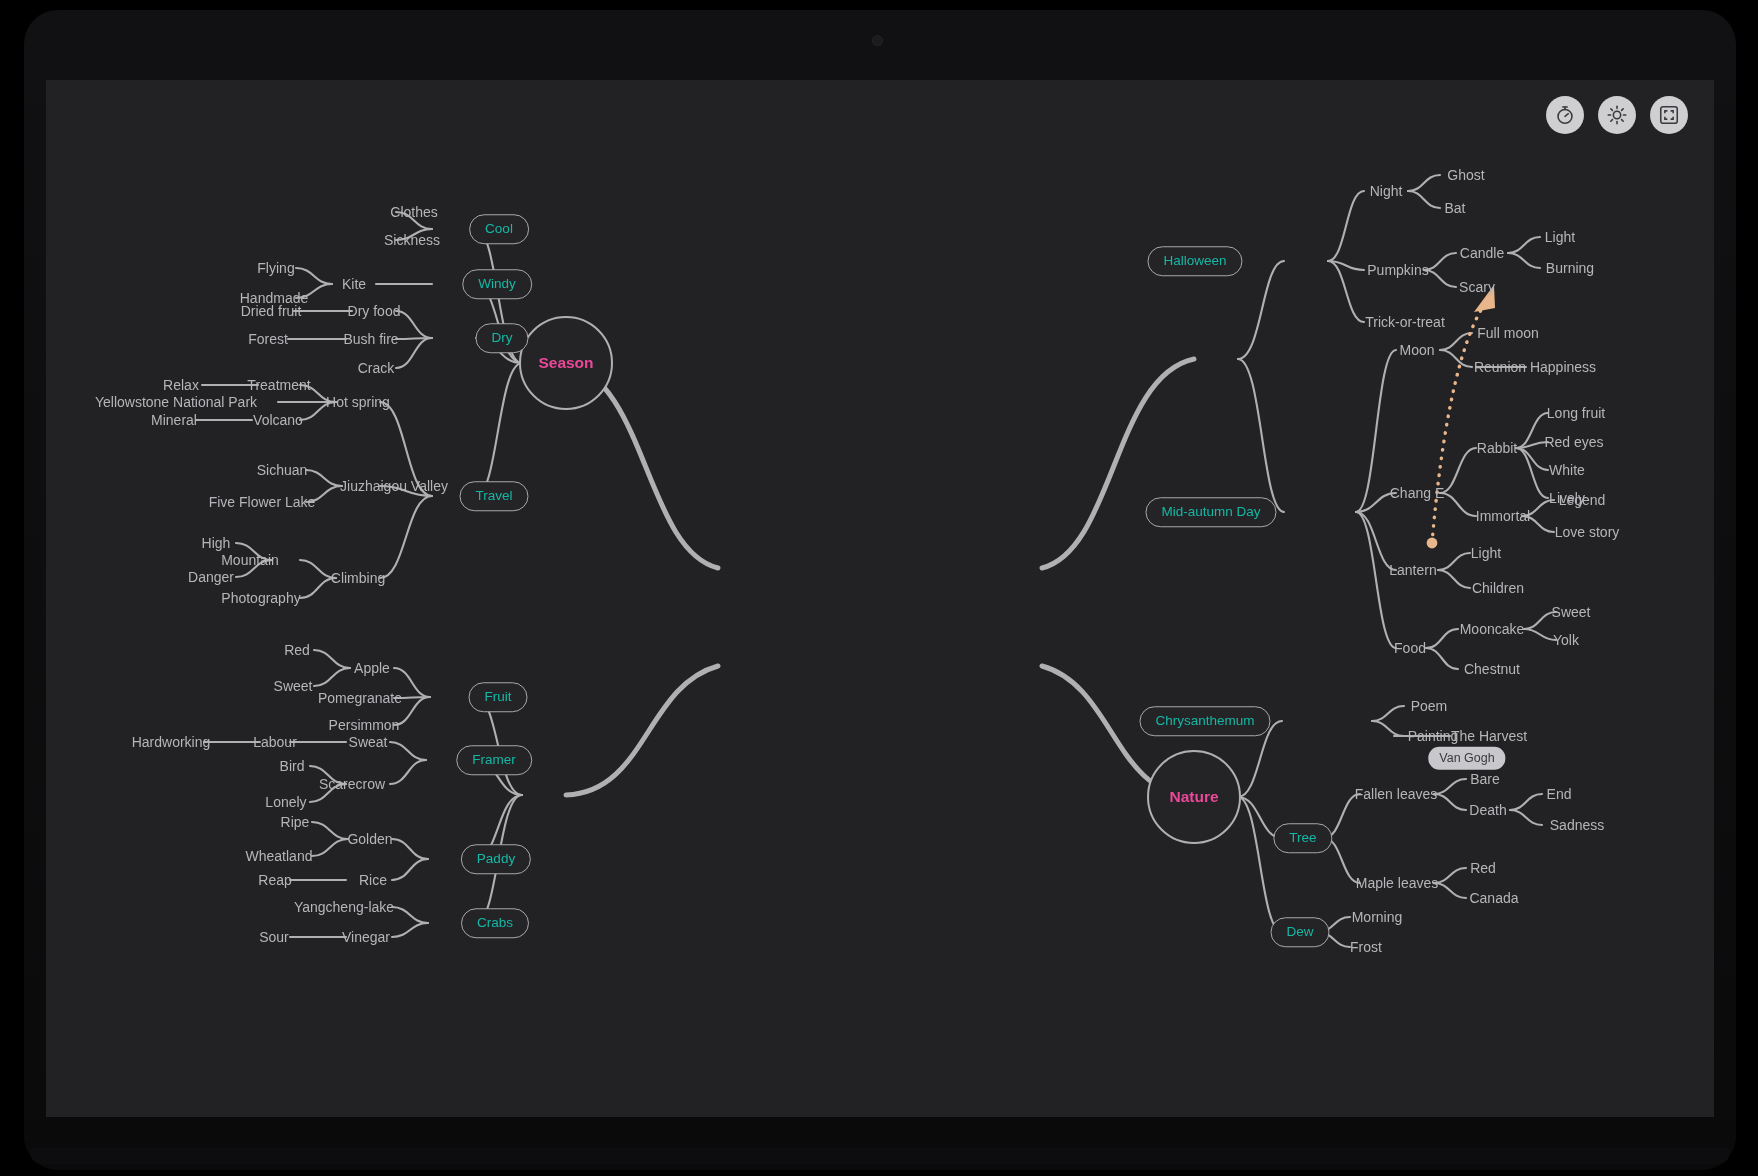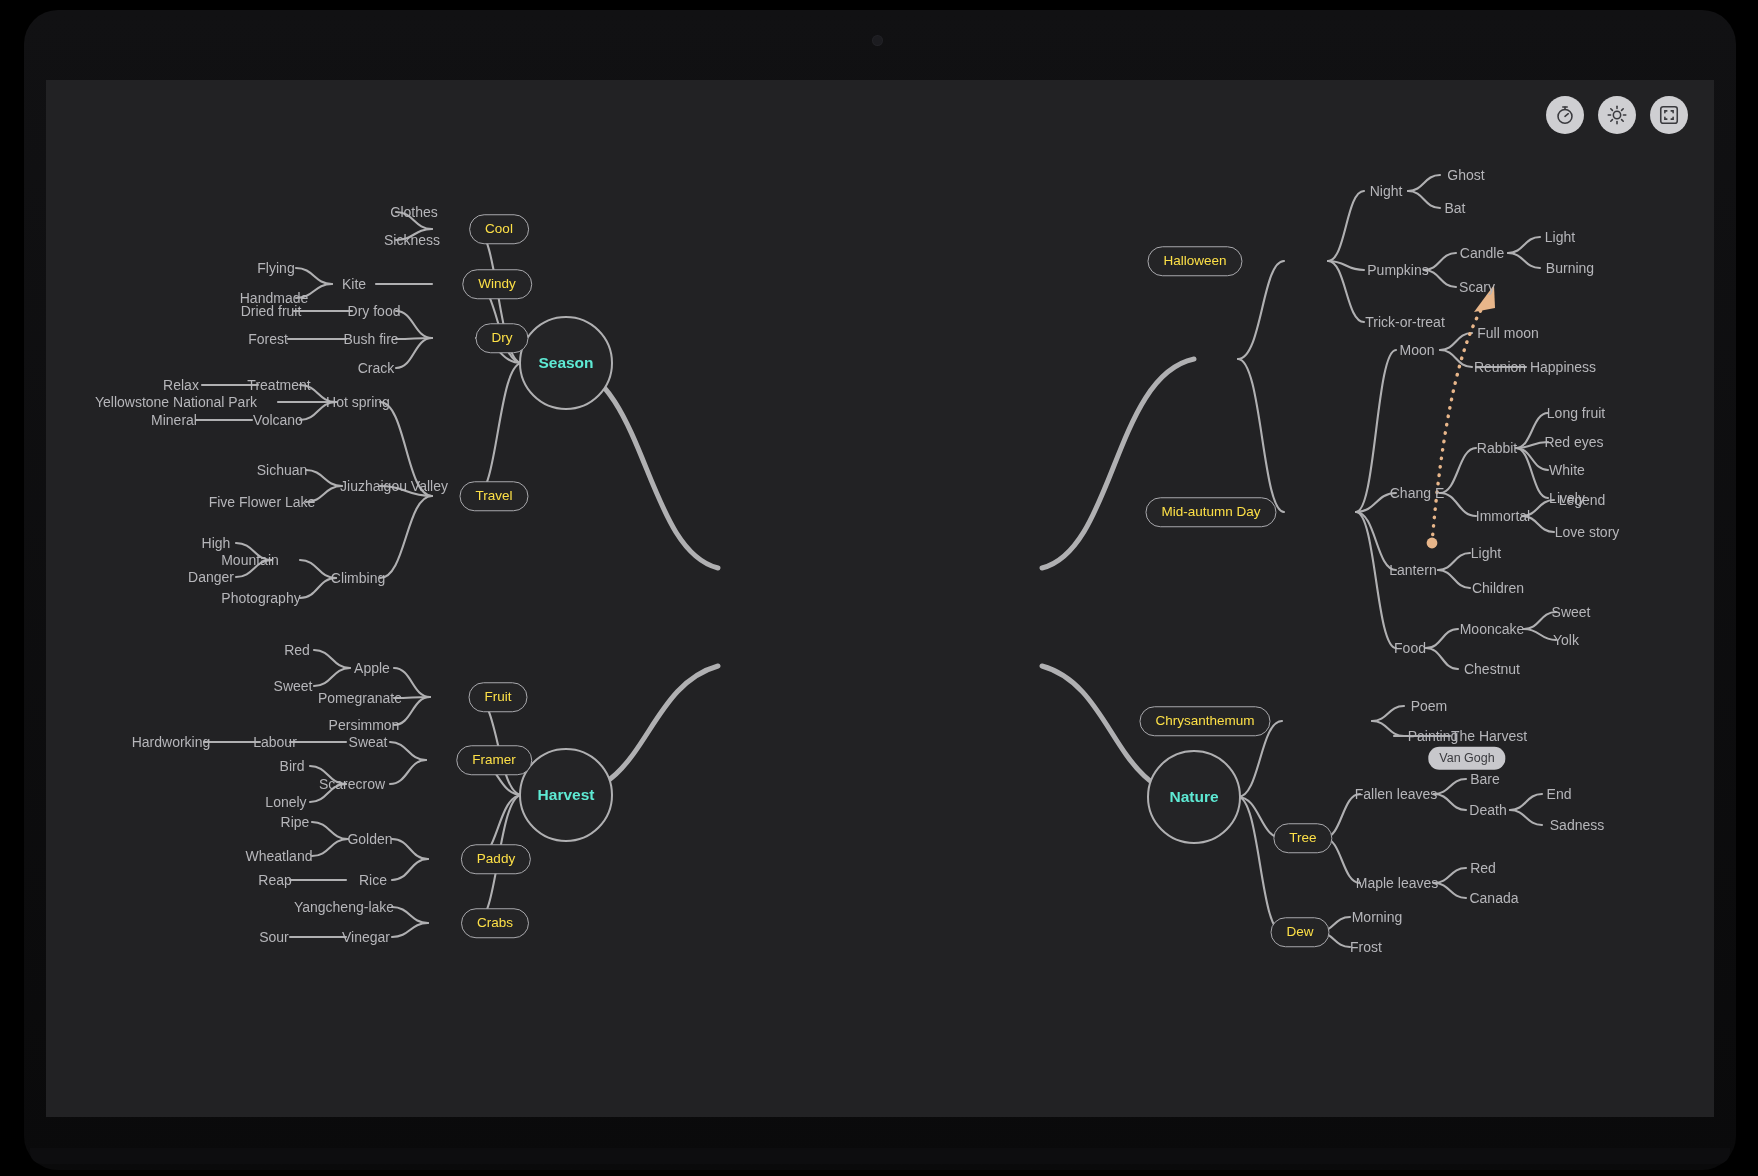--- a/index.html
+++ b/index.html
@@ -44,25 +44,25 @@
   .root{
     width:182px;height:182px;border-radius:50%;
     background:#333335;border:2.5px solid #b6b6b8;
     display:flex;align-items:center;justify-content:center;
     color:#f0f0f2;font-size:21px;font-weight:bold;letter-spacing:.2px;
   }
   .main{
     width:90px;height:90px;border-radius:50%;
     background:#242426;border:2.5px solid #b0b0b2;
     display:flex;align-items:center;justify-content:center;
-    color:#5eead4;font-size:15.5px;font-weight:bold;
+    color:#ec4899;font-size:15.5px;font-weight:bold;
   }
   .pill{
     padding:7px 15px;border-radius:16px;background:#242426;
-    border:1.6px solid #a9a9ad;color:#fde047;font-size:13.5px;
+    border:1.6px solid #a9a9ad;color:#14b8a6;font-size:13.5px;
     display:inline-block;line-height:1;
   }
   .leaf{color:#b6b6ba;font-size:14px;line-height:1;}
   .badge{
     padding:5px 11px;border-radius:11px;background:#c8c8cc;color:#3a3a3e;
     font-size:12.5px;line-height:1;display:inline-block;
   }
 </style>
 </head>
 <body>
@@ -220,21 +220,20 @@
 
       <g>
         <path d="M1386,463 C1392,392 1406,275 1438,225" fill="none" stroke="#e8b68a" stroke-width="3.4" stroke-linecap="round" stroke-dasharray="0.5 8"></path>
         <circle cx="1386" cy="463" r="5.4" fill="#e8b68a"></circle>
         <path d="M1448,205 L1428,232 L1449,228 Z" fill="#e8b68a"></path>
       </g>
     </svg>
 
 
     <div class="node main" style="left:520px;top:283px">Season</div>
-    <div class="node main" style="left:520px;top:715px">Harvest</div>
     <div class="node main" style="left:1148px;top:717px">Nature</div>
 
     <div class="node" style="left:453px;top:149px"><span class="pill">Cool</span></div>
     <div class="node" style="left:451px;top:204px"><span class="pill">Windy</span></div>
     <div class="node" style="left:456px;top:258px"><span class="pill">Dry</span></div>
     <div class="node" style="left:448px;top:416px"><span class="pill">Travel</span></div>
 
     <div class="node leaf" style="left:368px;top:132px">Clothes</div>
     <div class="node leaf" style="left:366px;top:160px">Sickness</div>
     <div class="node leaf" style="left:308px;top:204px">Kite</div>

